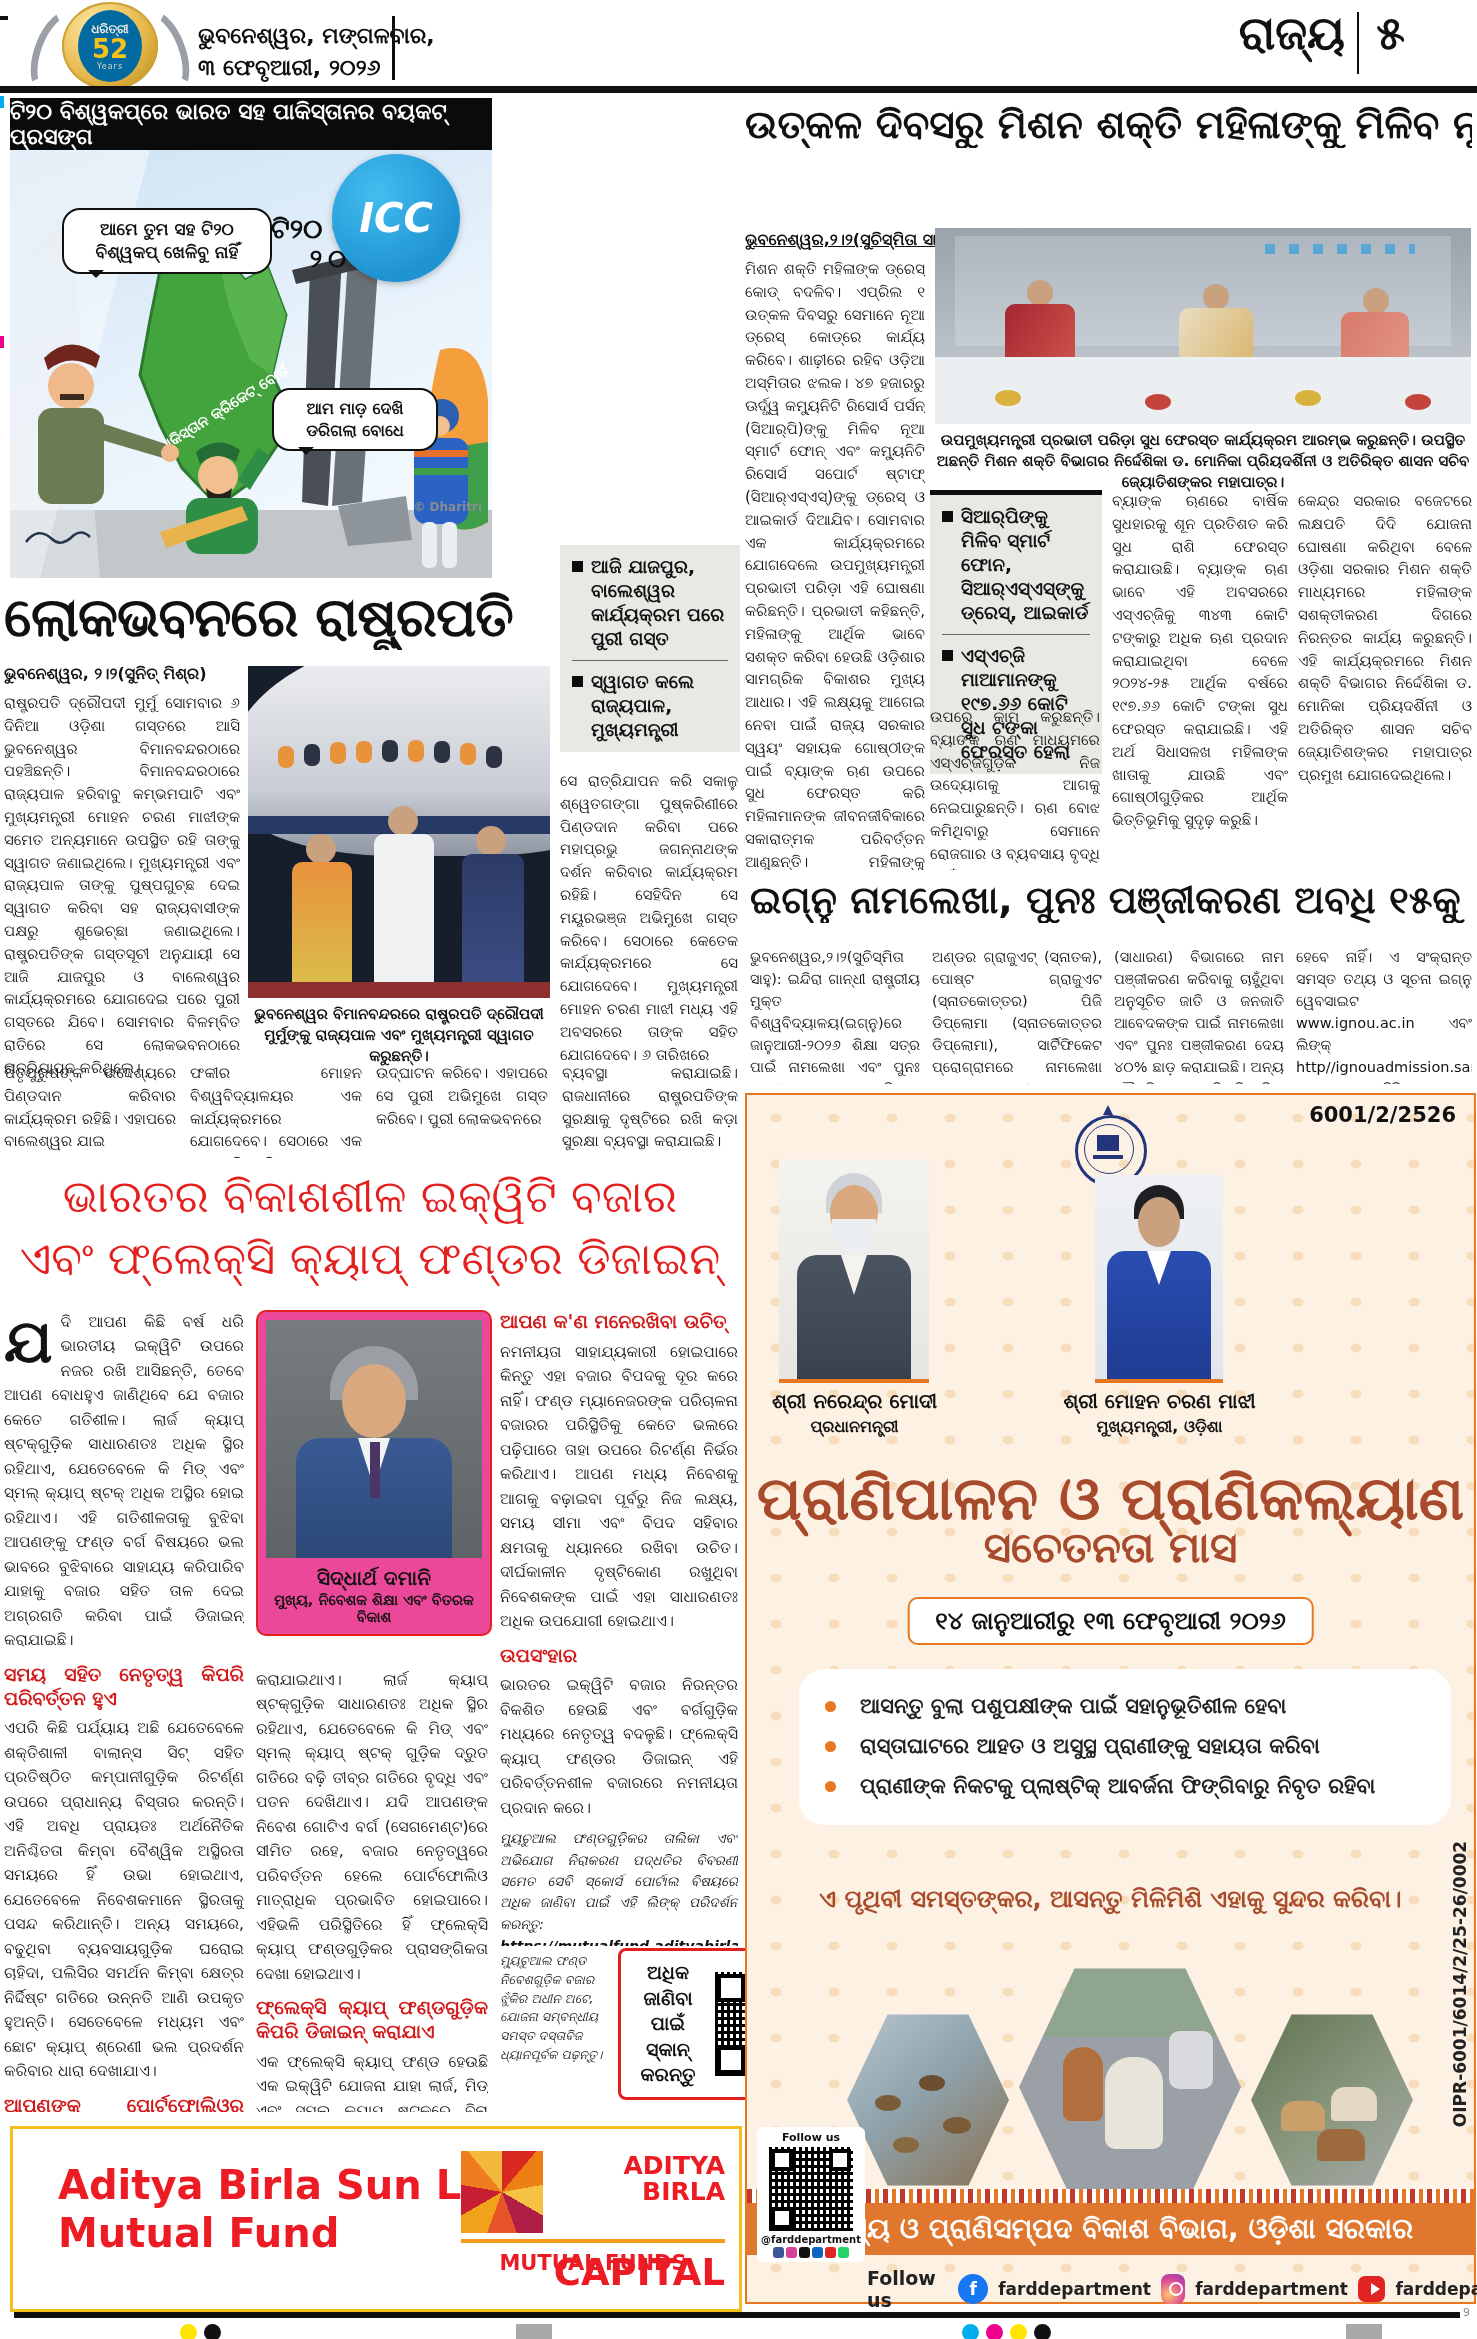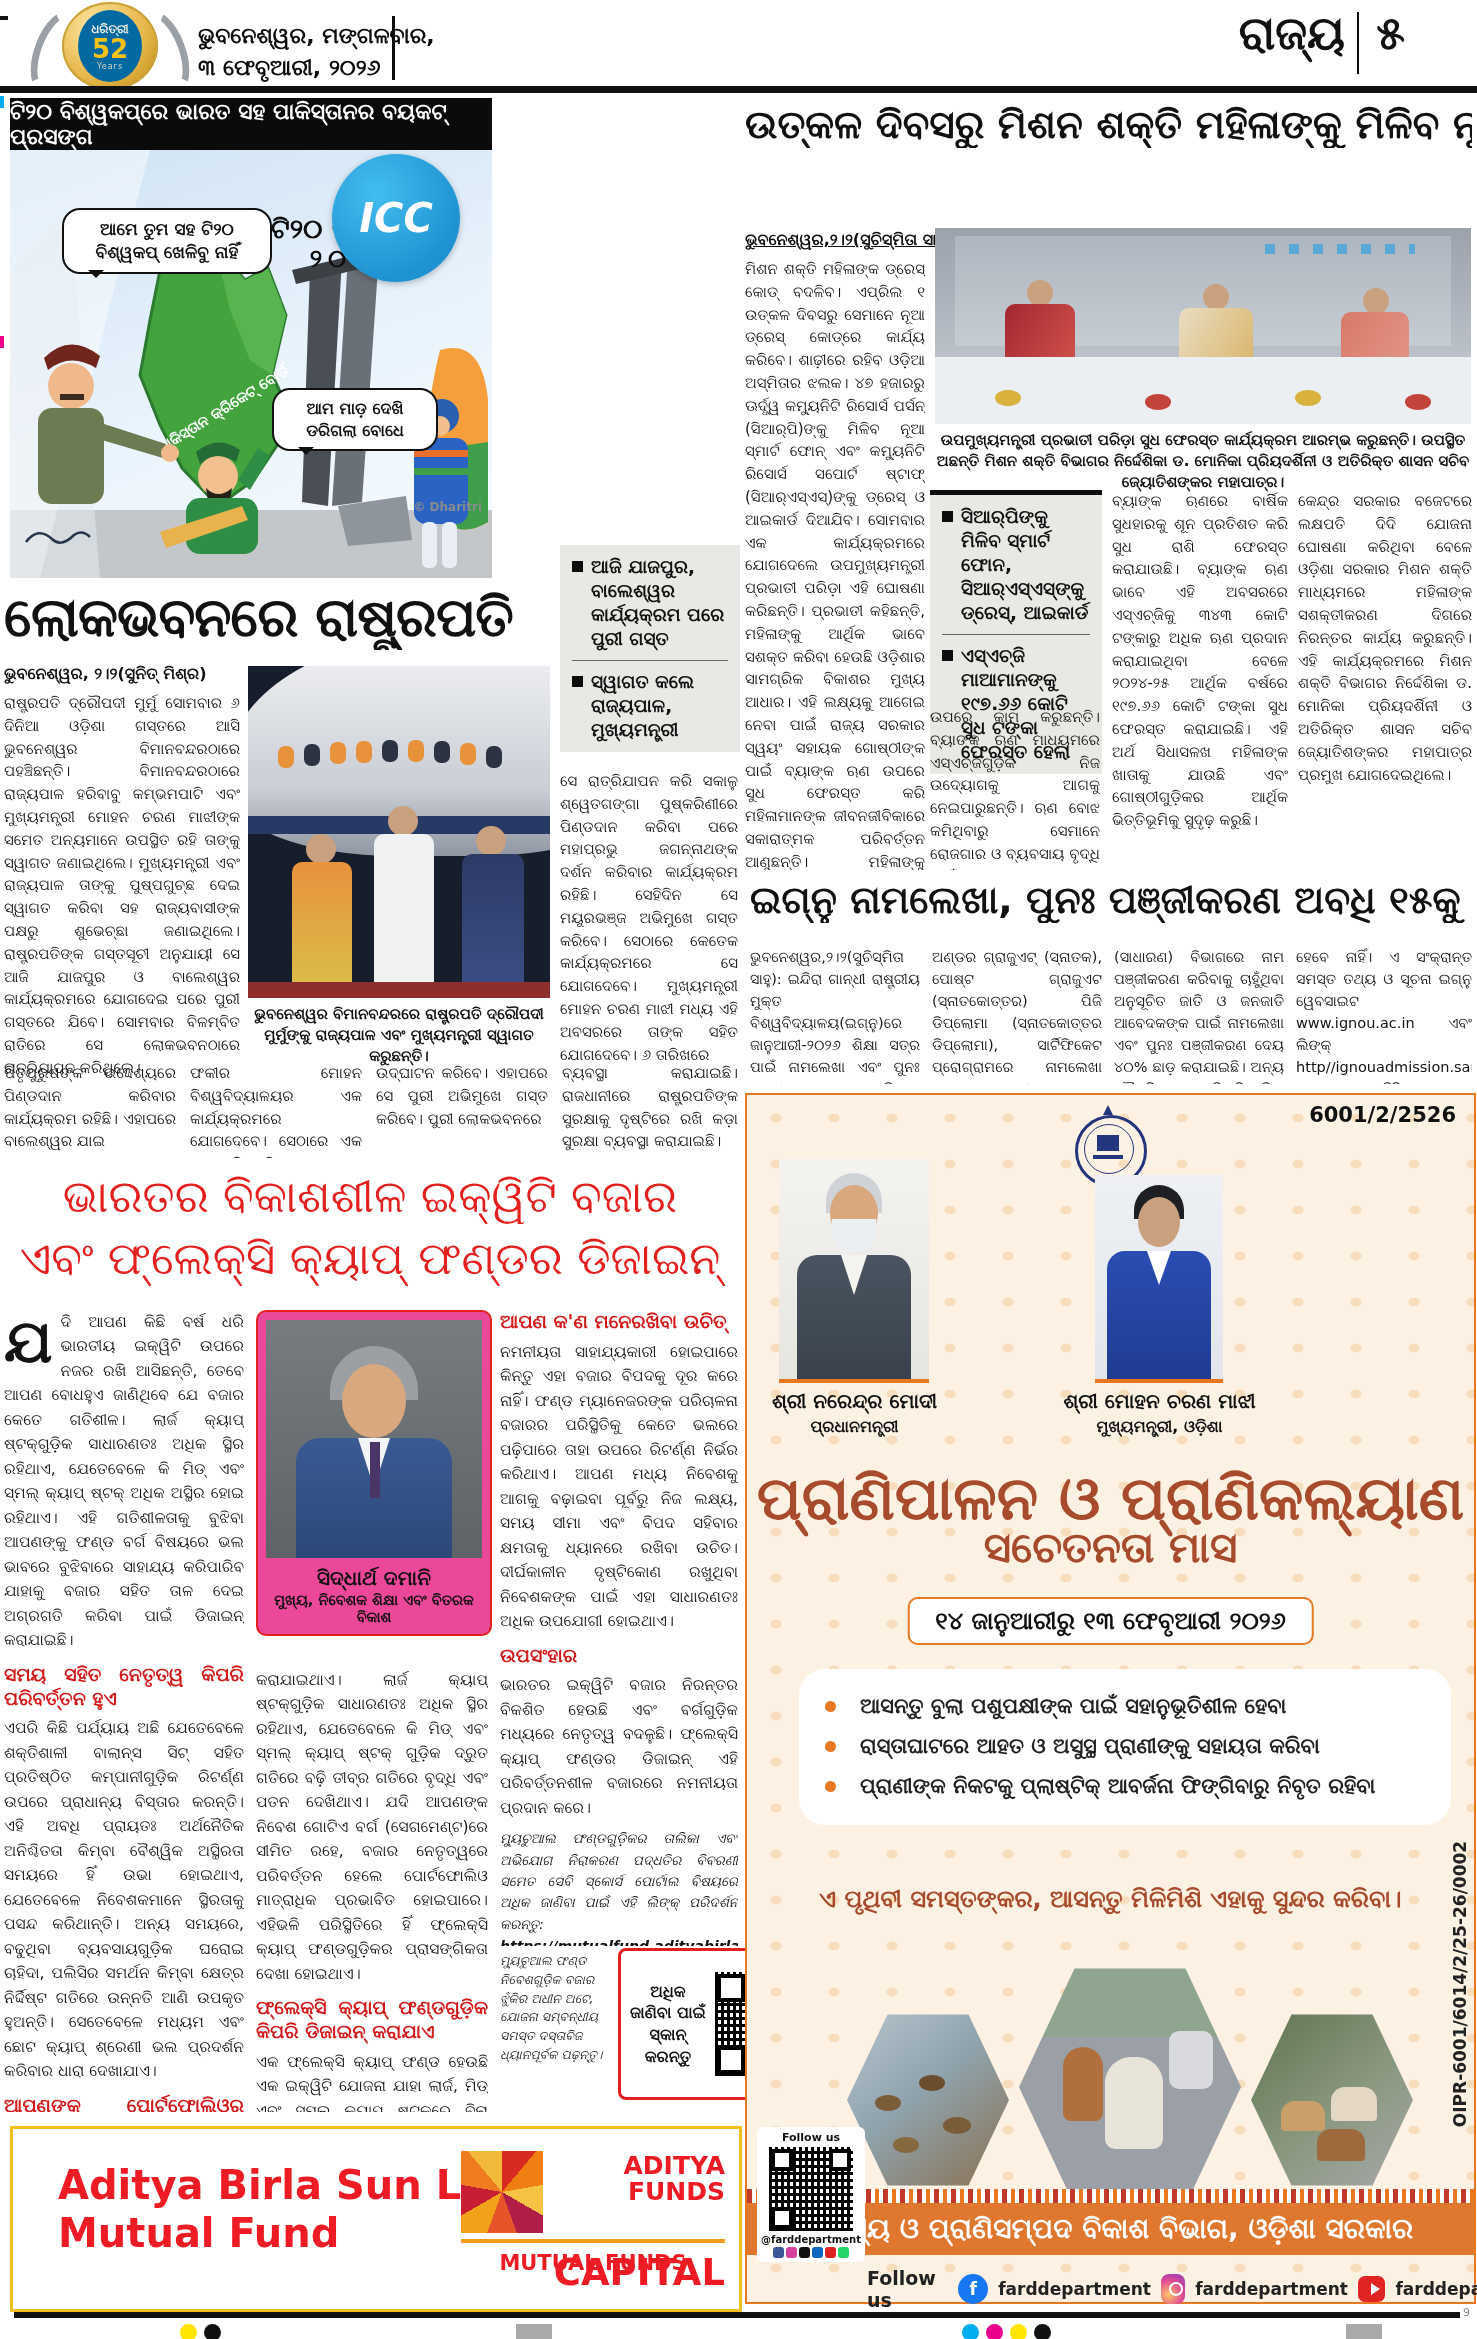--- a/index.html
+++ b/index.html
@@ -315,21 +315,21 @@
   <div class="col" style="left:500px;top:1310px;width:238px;height:636px;font-size:15.5px;line-height:1.58;">
     <div class="subhead" style="margin-top:0;">ଆପଣ କ'ଣ ମନେରଖିବା ଉଚିତ୍</div>
     <span>ନମନୀୟତା ସାହାଯ୍ୟକାରୀ ହୋଇପାରେ କିନ୍ତୁ ଏହା ବଜାର ବିପଦକୁ ଦୂର କରେ ନାହିଁ। ଫଣ୍ଡ ମ୍ୟାନେଜରଙ୍କ ପରିଚାଳନା ବଜାରର ପରିସ୍ଥିତିକୁ କେତେ ଭଲରେ ପଢ଼ିପାରେ ତାହା ଉପରେ ରିଟର୍ଣ୍ଣ ନିର୍ଭର କରିଥାଏ। ଆପଣ ମଧ୍ୟ ନିବେଶକୁ ଆଗକୁ ବଢ଼ାଇବା ପୂର୍ବରୁ ନିଜ ଲକ୍ଷ୍ୟ, ସମୟ ସୀମା ଏବଂ ବିପଦ ସହିବାର କ୍ଷମତାକୁ ଧ୍ୟାନରେ ରଖିବା ଉଚିତ। ଦୀର୍ଘକାଳୀନ ଦୃଷ୍ଟିକୋଣ ରଖୁଥିବା ନିବେଶକଙ୍କ ପାଇଁ ଏହା ସାଧାରଣତଃ ଅଧିକ ଉପଯୋଗୀ ହୋଇଥାଏ।</span>
     <div class="subhead">ଉପସଂହାର</div>
     <span>ଭାରତର ଇକ୍ୱିଟି ବଜାର ନିରନ୍ତର ବିକଶିତ ହେଉଛି ଏବଂ ବର୍ଗଗୁଡ଼ିକ ମଧ୍ୟରେ ନେତୃତ୍ୱ ବଦଳୁଛି। ଫ୍ଲେକ୍ସି କ୍ୟାପ୍ ଫଣ୍ଡର ଡିଜାଇନ୍ ଏହି ପରିବର୍ତ୍ତନଶୀଳ ବଜାରରେ ନମନୀୟତା ପ୍ରଦାନ କରେ।</span>
     <div style="font-style:italic;font-size:13.5px;margin-top:8px;">ମ୍ୟୁଚୁଆଲ ଫଣ୍ଡଗୁଡ଼ିକର ତାଲିକା ଏବଂ ଅଭିଯୋଗ ନିରାକରଣ ପଦ୍ଧତିର ବିବରଣୀ ସମେତ ସେବି ସ୍କୋର୍ସ ପୋର୍ଟାଲ ବିଷୟରେ ଅଧିକ ଜାଣିବା ପାଇଁ ଏହି ଲିଙ୍କ୍ ପରିଦର୍ଶନ କରନ୍ତୁ:</div>
     <div style="font-style:italic;font-size:14px;font-weight:bold;">https://mutualfund.adityabirlacapital.com/Investor-Education/education/kyc-and-redressal</div>
   </div>
   <div class="abs" style="left:500px;top:1952px;width:110px;font-style:italic;font-size:12.5px;line-height:1.5;color:#222;">ମ୍ୟୁଚୁଆଲ ଫଣ୍ଡ ନିବେଶଗୁଡ଼ିକ ବଜାର ଝୁଁକିର ଅଧୀନ ଅଟେ, ଯୋଜନା ସମ୍ବନ୍ଧୀୟ ସମସ୍ତ ଦସ୍ତାବିଜ ଧ୍ୟାନପୂର୍ବକ ପଢ଼ନ୍ତୁ।</div>
   <div class="qrbox" style="left:618px;top:1948px;width:190px;height:130px;">
-    <div class="bold center" style="width:78px;font-size:16px;line-height:1.35;">ଅଧିକ ଜାଣିବା ପାଇଁ ସ୍କାନ୍ କରନ୍ତୁ</div>
+    <div class="bold center" style="width:78px;font-size:19px;line-height:1.35;">ଅଧିକ ଜାଣିବା ପାଇଁ ସ୍କାନ୍ କରନ୍ତୁ</div>
     <div class="qr" style="width:104px;height:104px;">
       <div class="qre" style="left:2px;top:2px;"></div>
       <div class="qre" style="right:2px;top:2px;"></div>
       <div class="qre" style="left:2px;bottom:2px;"></div>
     </div>
   </div>
 
   <div id="govad" class="abs">
     <div class="abs bold" style="right:18px;top:8px;font-size:21px;">6001/2/2526</div>
 
@@ -434,21 +434,21 @@
   </div>
   <div class="oipr">OIPR-6001/6014/2/25-26/0002</div>
 
   <div id="absl" class="abs">
     <div class="abs abslred" style="left:45px;top:32px;font-size:40px;line-height:1.2;">
       <div>Aditya Birla Sun Life</div>
       <div>Mutual Fund</div>
     </div>
     <div class="sun" style="left:448px;top:22px;"></div>
     <div class="abs abslred" style="left:540px;top:24px;width:172px;text-align:right;">
-      <div style="font-size:25px;line-height:1.05;">ADITYA FUNDS</div>
+      <div style="font-size:25px;line-height:1.05;">ADITYA BIRLA</div>
       <div style="font-size:37px;line-height:1.05;margin-top:48px;">CAPITAL</div>
     </div>
     <div class="abs" style="left:448px;top:110px;width:264px;height:4px;background:#f59b1e;"></div>
     <div class="abs abslred center" style="left:448px;top:122px;width:264px;font-size:21px;">MUTUAL FUNDS</div>
   </div>
 
   <div class="blackrule" style="left:14px;top:2312px;width:1446px;height:6px;"></div>
   <div class="abs" style="left:1463px;top:2306px;font-size:11px;color:#8a8a8a;">9</div>
   <div class="regdot" style="left:180px;top:2324px;background:#ffe600;"></div>
   <div class="regdot" style="left:204px;top:2324px;background:#111;"></div>

